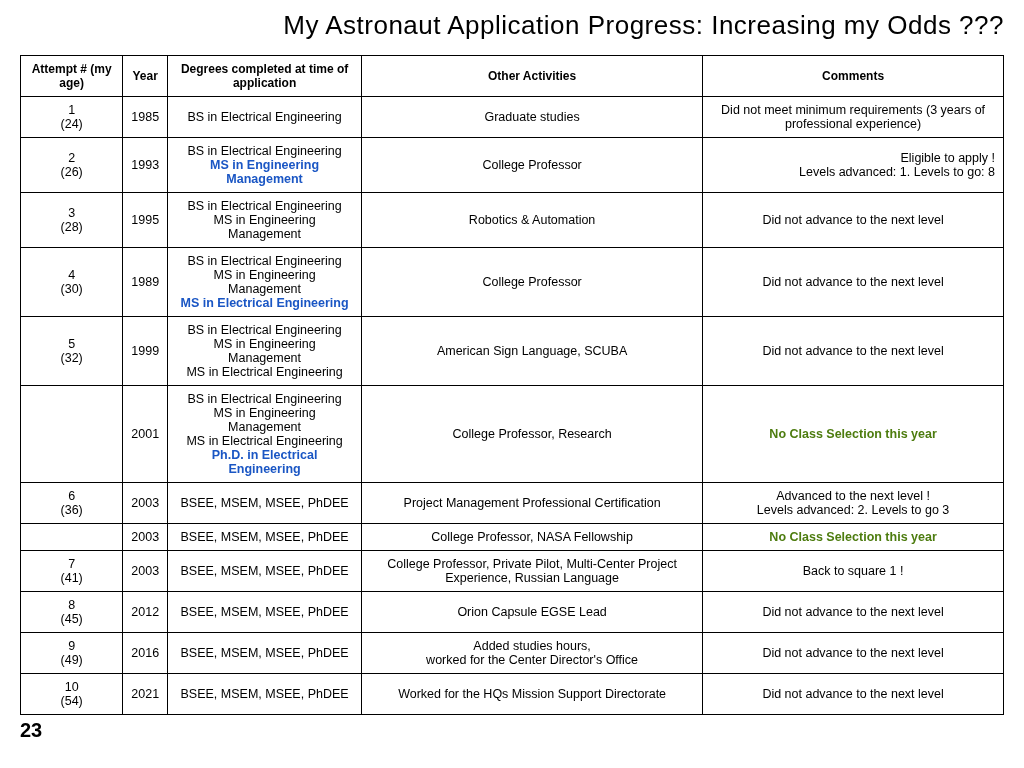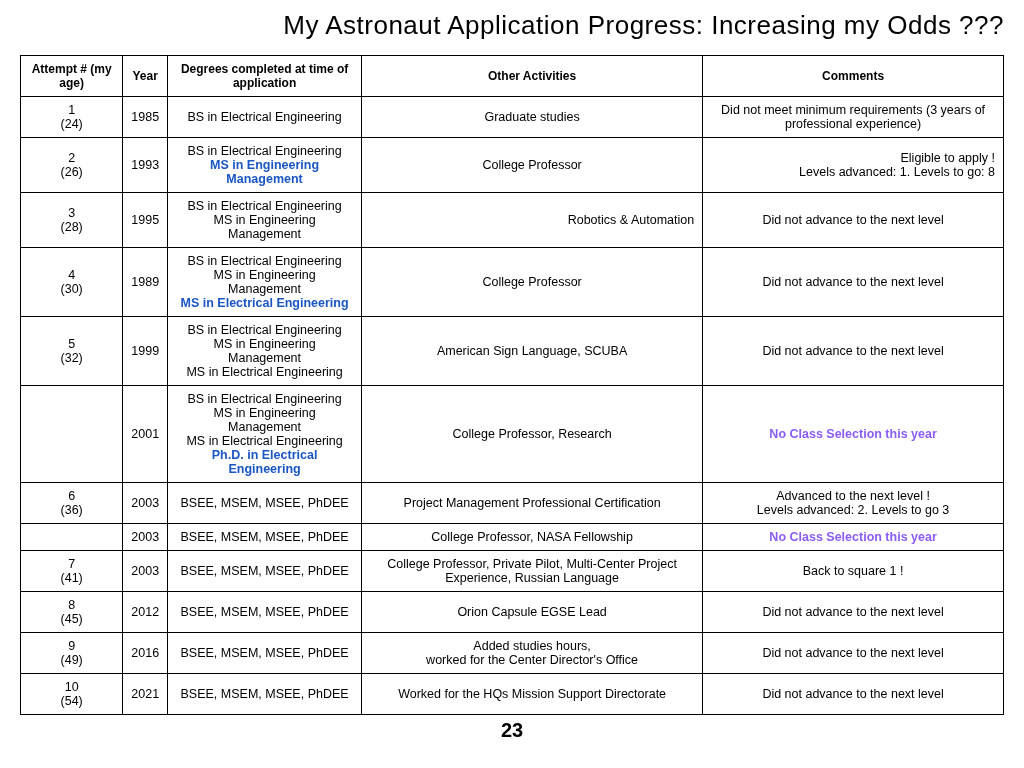--- a/index.html
+++ b/index.html
@@ -27,24 +27,24 @@
       vertical-align: middle;
       text-align: center;
     }
     th {
       font-weight: bold;
       font-size: 12px;
     }
     td {
       font-size: 12.5px;
     }
-    .red { color: #8b5cf6; font-weight: bold; }
+    .red { color: #4d7c0f; font-weight: bold; }
     .blue { color: #1a56c4; font-weight: bold; }
     .page-num {
-      text-align: center;
+      text-align: left;
       font-size: 20px;
       font-weight: bold;
       margin-top: 4px;
     }
   </style>
 </head>
 <body>
 
 <h1>My Astronaut Application Progress: Increasing my Odds ???</h1>
 
@@ -86,21 +86,21 @@
         </td>
       </tr>
       <tr>
         <td style="white-space: pre-line;">3
 (28)</td>
         <td>1995</td>
         <td>
           <div>BS in Electrical Engineering</div>
           <div>MS in Engineering Management</div>
         </td>
-        <td style="white-space: pre-line; text-align: right;">Robotics &amp; Automation</td>
+        <td style="white-space: pre-line;">Robotics &amp; Automation</td>
         <td>
           <div style="white-space: pre-line;">Did not advance to the next level</div>
         </td>
       </tr>
       <tr>
         <td style="white-space: pre-line;">4
 (30)</td>
         <td>1989</td>
         <td>
           <div>BS in Electrical Engineering</div>

